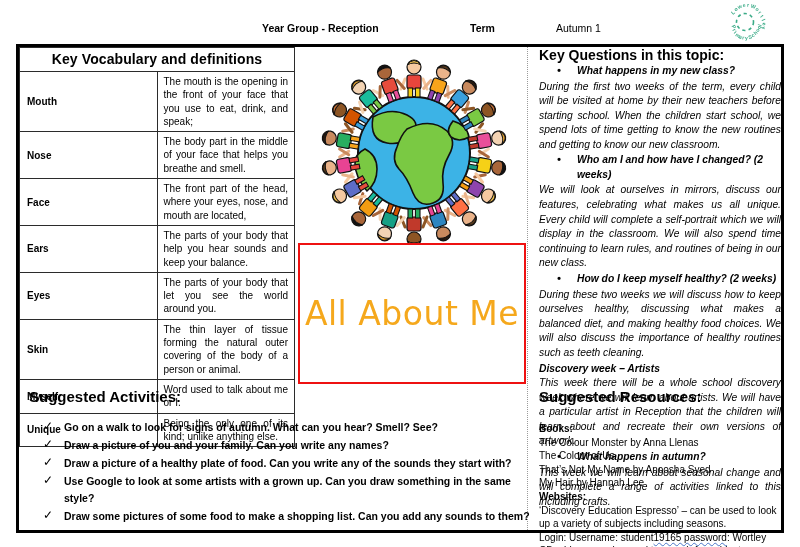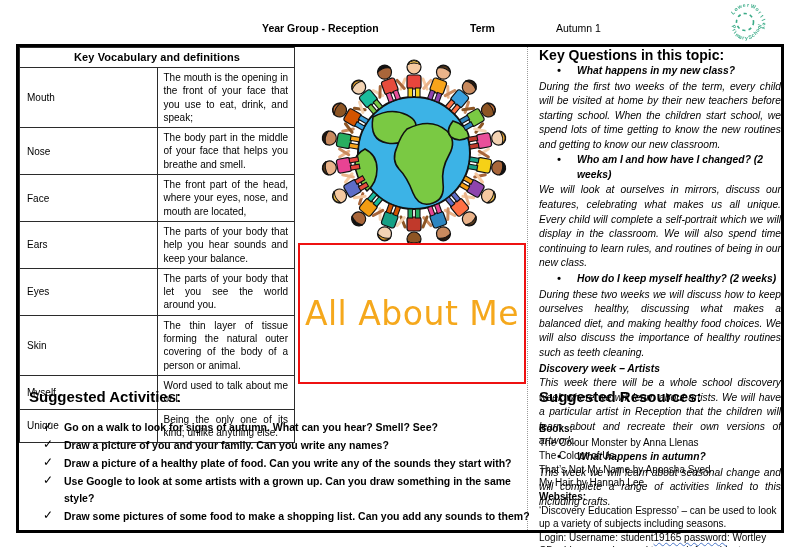--- a/index.html
+++ b/index.html
@@ -25,23 +25,23 @@
   .colsep{position:absolute;left:527px;top:47px;width:0;height:483px;
           border-left:1px dotted #9a9a9a;}
 
   
   .leftcol{position:absolute;left:19px;top:47px;width:508px;height:483px;}
 
   
   .vocab{position:absolute;left:0px;top:0px;width:276px;}
   .vocab table{border-collapse:collapse;width:276px;table-layout:fixed;}
   .vocab th,.vocab td{border:1px solid #2b2b2b;vertical-align:middle;}
-  .vocab th{font-size:11px;font-weight:bold;text-align:center;padding:3px 0 4px;
+  .vocab th{font-size:14px;font-weight:bold;text-align:center;padding:3px 0 4px;
             letter-spacing:.1px;}
-  .v-term{width:74px;font-size:10px;font-weight:normal;padding:4px 0 4px 7px;}
+  .v-term{width:74px;font-size:10px;font-weight:bold;padding:4px 0 4px 7px;}
   .v-def{font-size:10px;line-height:13.3px;padding:3px 6px 3px 6px;text-align:justify;
          text-justify:inter-word;}
 
   
   .centre{position:absolute;left:278px;top:0px;width:230px;height:338px;}
   .globe{position:absolute;left:6px;top:2px;width:222px;height:196px;}
   .globe svg{display:block;}
   .titlebox{position:absolute;left:1px;top:196px;width:228px;height:141px;
             border:2.5px solid #ee1111;box-sizing:border-box;background:#fff;
             display:flex;align-items:center;justify-content:center;}

